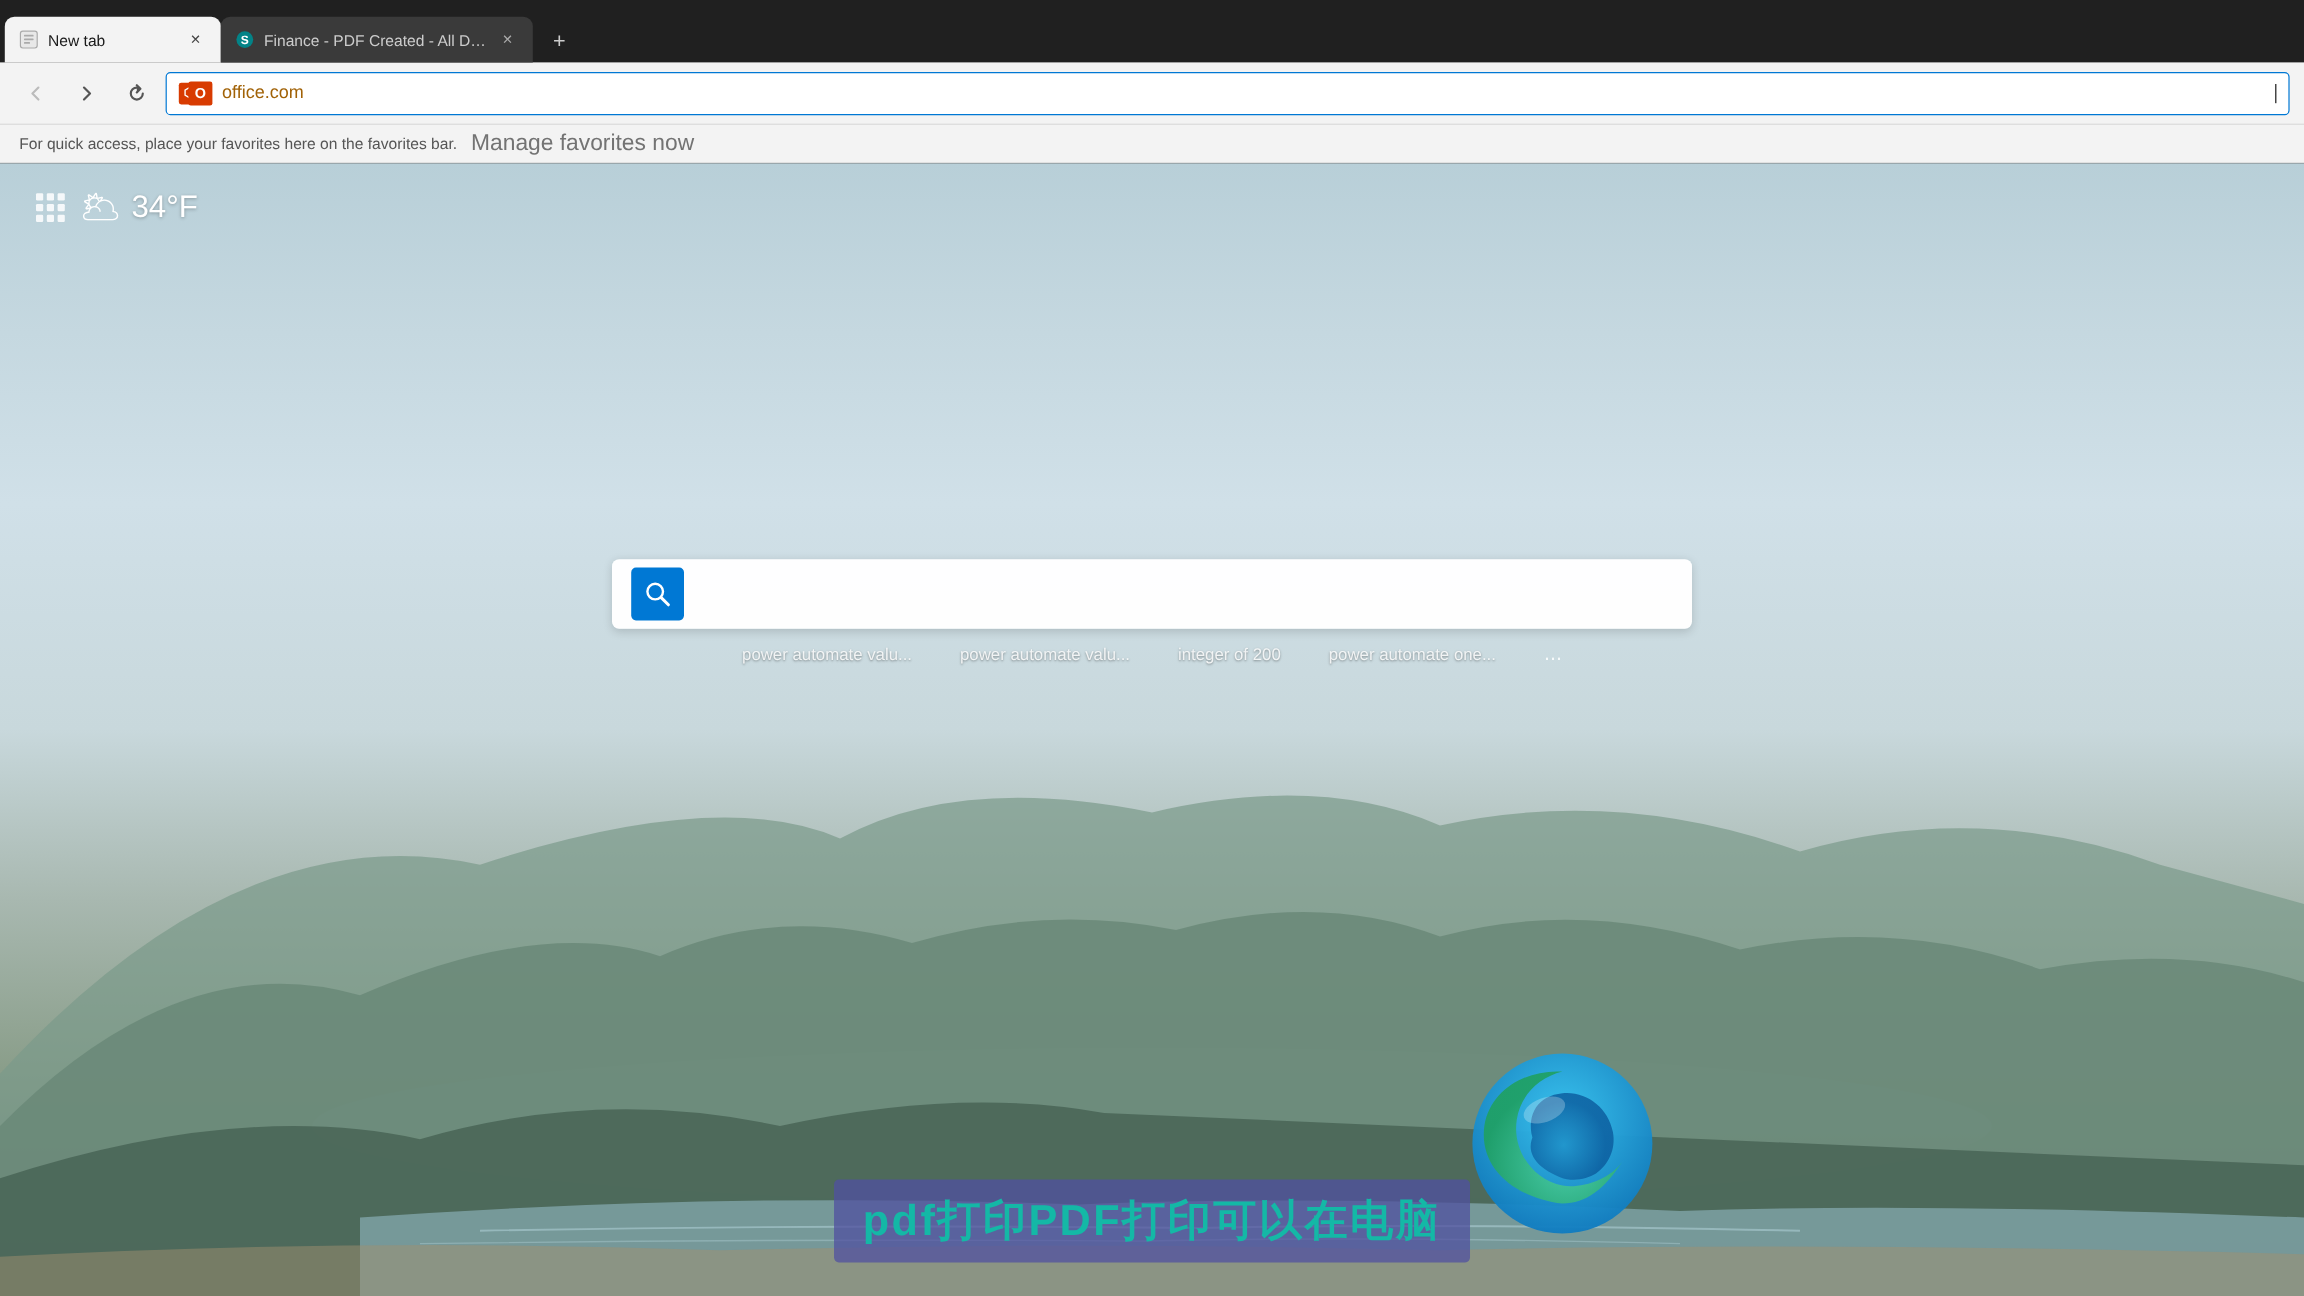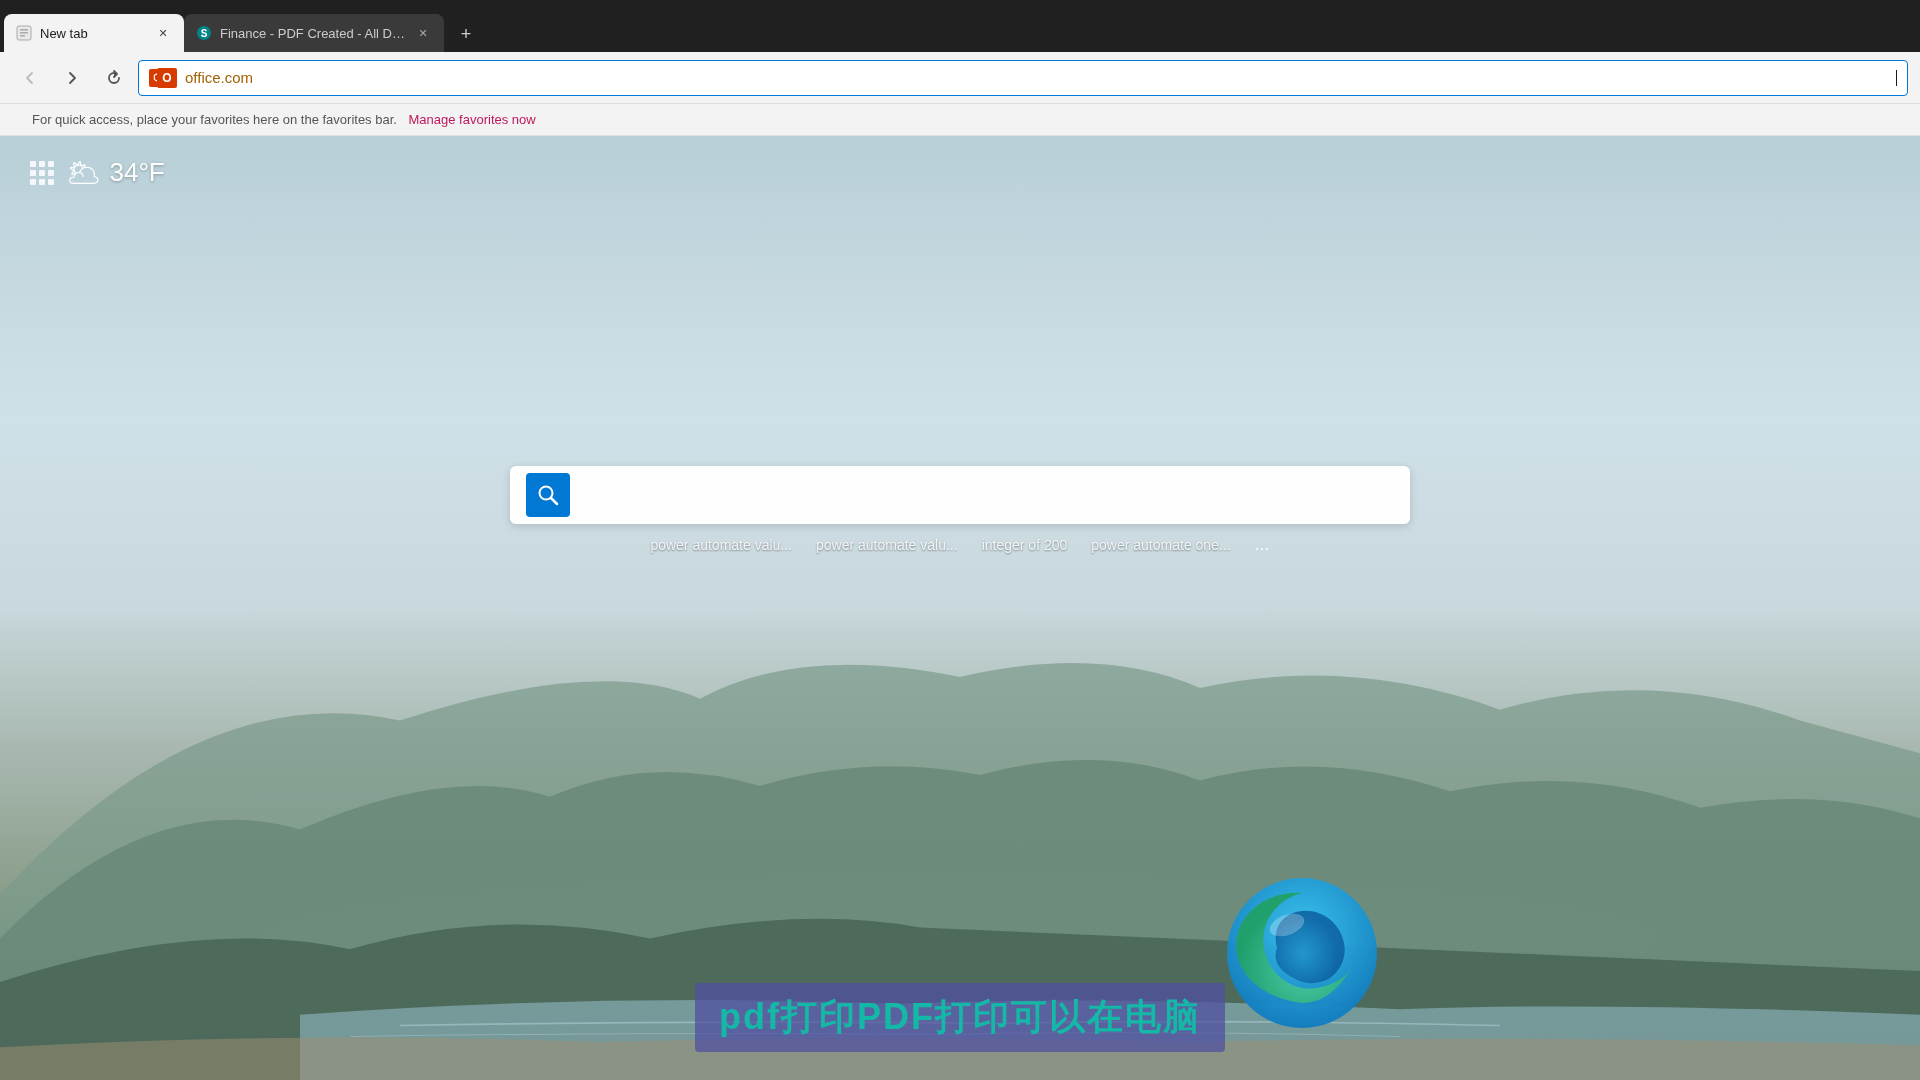--- a/index.html
+++ b/index.html
@@ -125,30 +125,30 @@
       margin-left: 1px;
     }
     @keyframes blink { 50% { opacity: 0; } }
 
     
     .favorites-bar {
       background: #f3f3f3;
       height: 32px;
       display: flex;
       align-items: center;
-      padding: 0 32px;
+      padding: 0 16px;
       font-size: 13px;
       color: #555;
       border-bottom: 1px solid #e0e0e0;
       gap: 4px;
     }
     .favorites-bar a {
-      color: #be185d;
+      color: #737373;
       text-decoration: none;
-      font-size: 13px;
+      font-size: 19px;
     }
 
     
     .main-content {
       width: 100%;
       height: calc(1080px - 52px - 52px - 32px);
       position: relative;
       overflow: hidden;
     }
 
@@ -257,21 +257,21 @@
       justify-content: center;
       cursor: pointer;
       color: white;
       font-size: 20px;
     }
 
     
     .search-suggestions {
       display: flex;
       justify-content: center;
-      gap: 24px;
+      gap: 40px;
       margin-top: 10px;
       padding: 0 8px;
       flex-wrap: nowrap;
       align-items: center;
     }
     .suggestion-item {
       color: rgba(255,255,255,0.85);
       font-size: 14px;
       cursor: pointer;
       white-space: nowrap;

